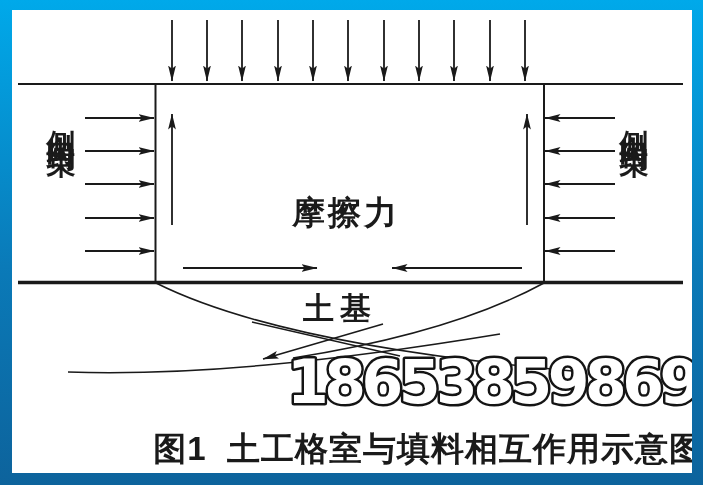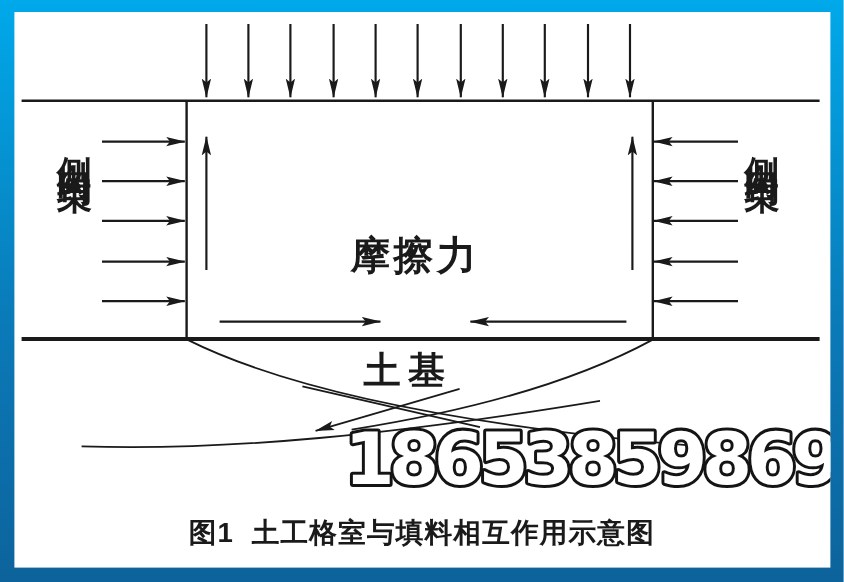--- a/index.html
+++ b/index.html
@@ -25,22 +25,22 @@
     writing-mode:vertical-rl; text-orientation:upright;
     font-size:29px; font-weight:600; letter-spacing:6px;
   }
   #lbl-left  { left:46px;  top:107px; }
   #lbl-right { left:619px; top:107px; }
 
   #lbl-friction { left:292px; top:196px; font-size:33px; font-weight:700; letter-spacing:3px; }
   #lbl-subgrade { left:303px; top:293px; font-size:31px; font-weight:600; letter-spacing:6px; }
 
   #caption {
-    left:0; right:0; top:432px; text-align:center;
-    font-size:23px; font-weight:700; letter-spacing:1px; white-space:pre;
+    left:0; right:0; top:432px; text-align:right;
+    font-size:33px; font-weight:700; letter-spacing:1px; white-space:pre;
   }
 
   .wm-text {
     font-family:"DejaVu Sans","Liberation Sans",sans-serif;
     font-weight:bold; font-size:60px; letter-spacing:-4.5px;
     fill:#ffffff; stroke:#141414; stroke-width:5px;
     paint-order:stroke; stroke-linejoin:round;
   }
 </style>
 </head>

